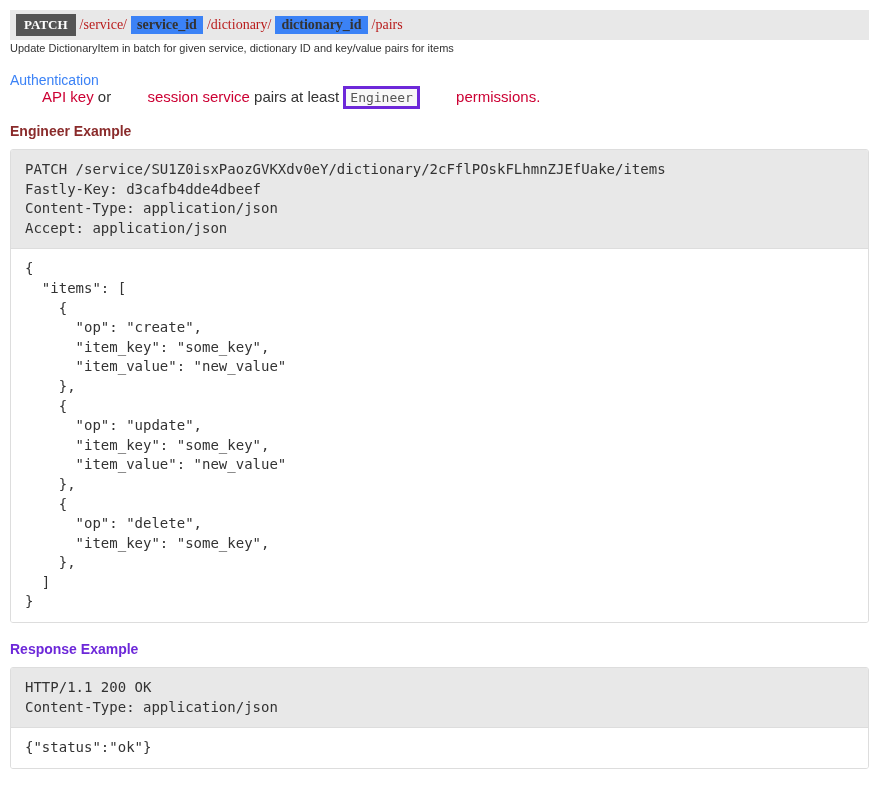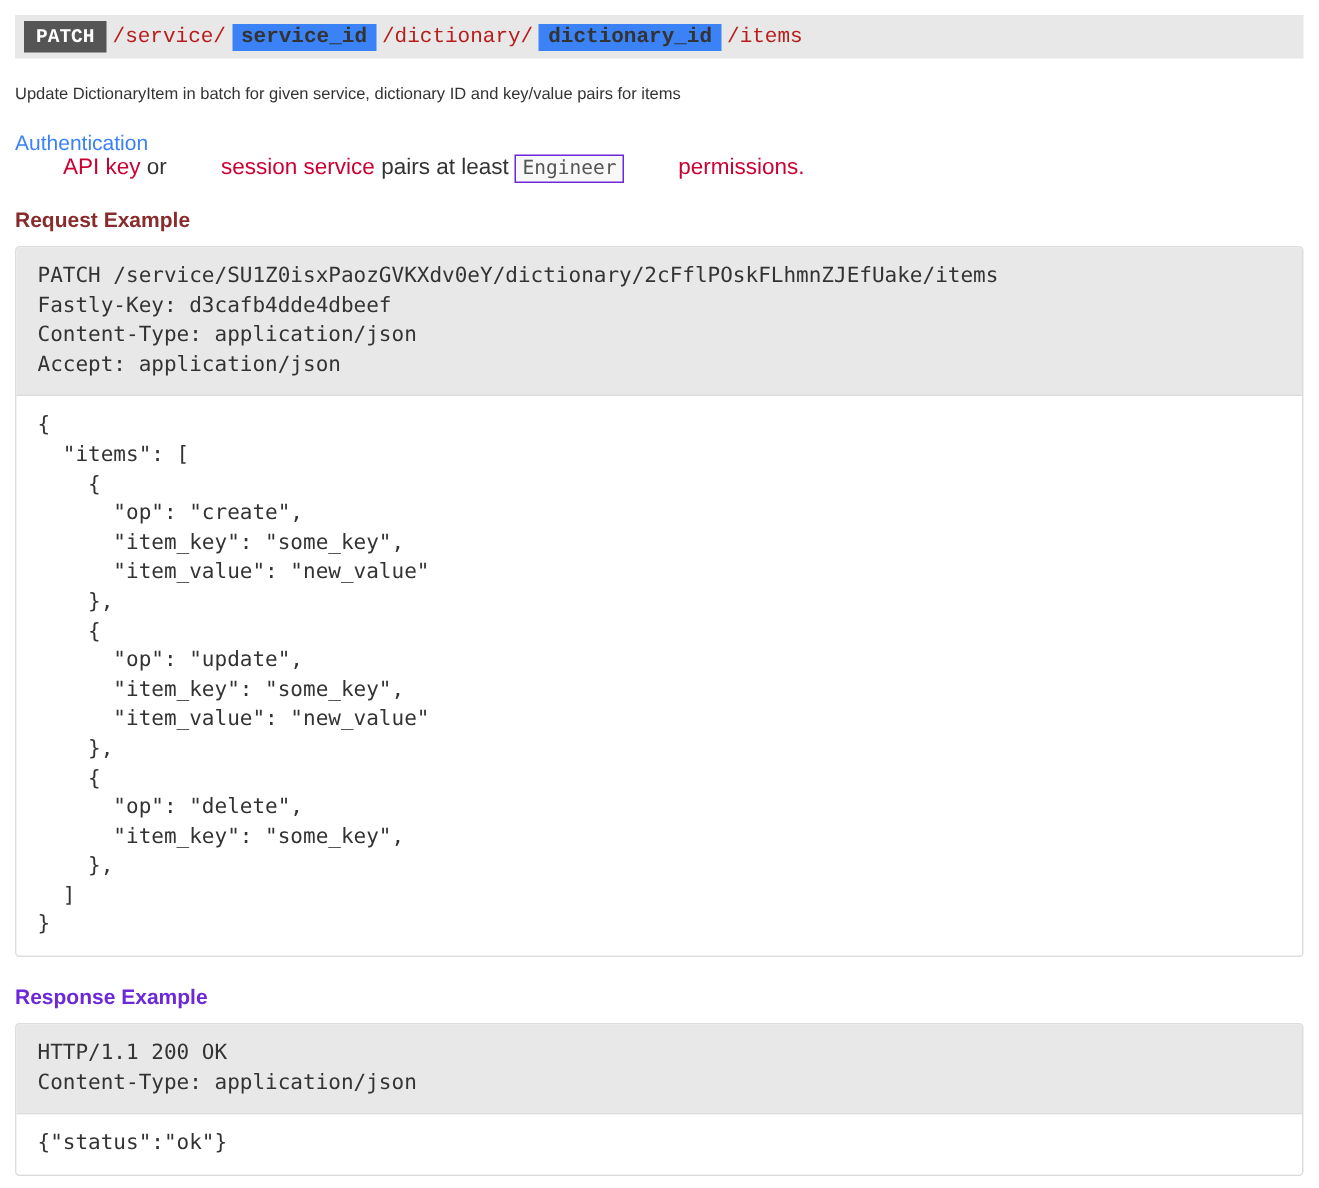--- a/index.html
+++ b/index.html
@@ -13,23 +13,23 @@
       padding: 10px;
       width: 879px;
       background: #fff;
     }
     .endpoint-header {
       background: #e8e8e8;
       padding: 4px 6px;
       display: flex;
       align-items: center;
       gap: 4px;
-      font-family: Liberation Mono, monospace;
+      font-family: Liberation Serif, serif;
       font-size: 14px;
-      margin-bottom: 18px;
+      margin-bottom: 2px;
     }
     .method-badge {
       background: #555;
       color: #fff;
       font-weight: bold;
       padding: 3px 8px;
       font-size: 13px;
     }
     .path-seg {
       color: #b91c1c;
@@ -56,21 +56,21 @@
       margin-bottom: 18px;
     }
     .link {
       color: #c03;
       text-decoration: none;
       margin-left: 32px;
     }
     .inline-code {
       font-family: "SFMono-Regular", Consolas, Monaco, monospace;
       font-size: 13px;
-      border: 1px solid #6d28d9;
+      border: 3px solid #6d28d9;
       padding: 1px 4px;
       color: #555;
       background: #f8f8f8;
     }
     .section-header {
       color: #8a2b2b;
       font-size: 14px;
       font-weight: bold;
       margin-bottom: 10px;
       margin-top: 18px;
@@ -105,32 +105,32 @@
   </style>
 </head>
 <body>
 
 <div class="endpoint-header">
   <span class="method-badge">PATCH</span>
   <span class="path-seg">/service/</span>
   <span class="path-var">service_id</span>
   <span class="path-seg">/dictionary/</span>
   <span class="path-var">dictionary_id</span>
-  <span class="path-seg">/items</span>
+  <span class="path-seg">/pairs</span>
 </div>
 
 <div class="description">Update DictionaryItem in batch for given service, dictionary ID and key/value pairs for items</div>
 
 <div class="section-label">Authentication</div>
 
 <div class="auth-line">
   <a class="link">API key</a><span> or </span><a class="link">session service</a><span> pairs at least </span><span class="inline-code">Engineer</span><a class="link"> permissions.</a>
 </div>
 
-<div class="section-header">Request Example</div>
+<div class="section-header">Engineer Example</div>
 
 <div class="code-block-container">
   <div class="code-header">PATCH /service/SU1Z0isxPaozGVKXdv0eY/dictionary/2cFflPOskFLhmnZJEfUake/items
 Fastly-Key: d3cafb4dde4dbeef
 Content-Type: application/json
 Accept: application/json</div>
   <div class="code-body">{
   "items": [
     {
       "op": "create",

